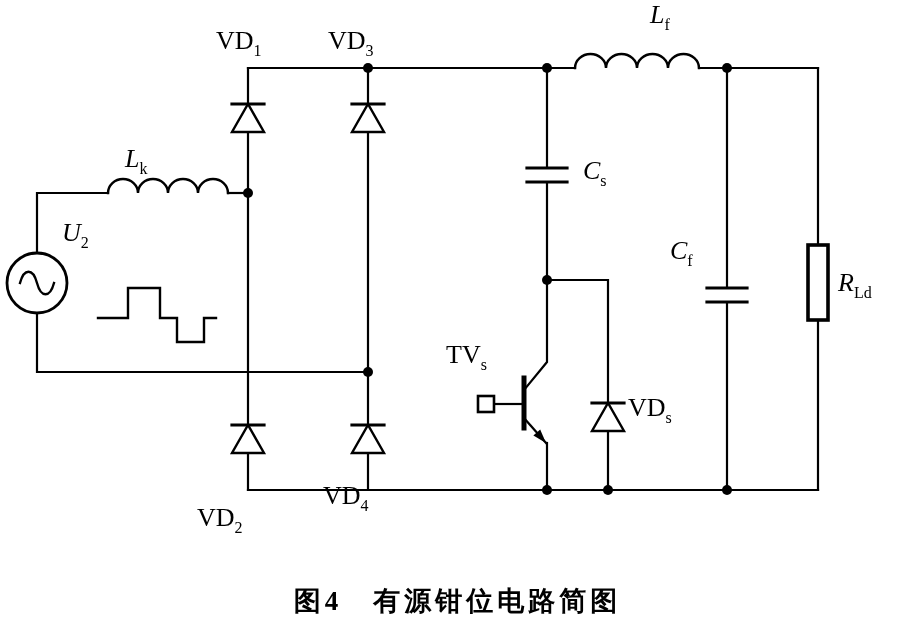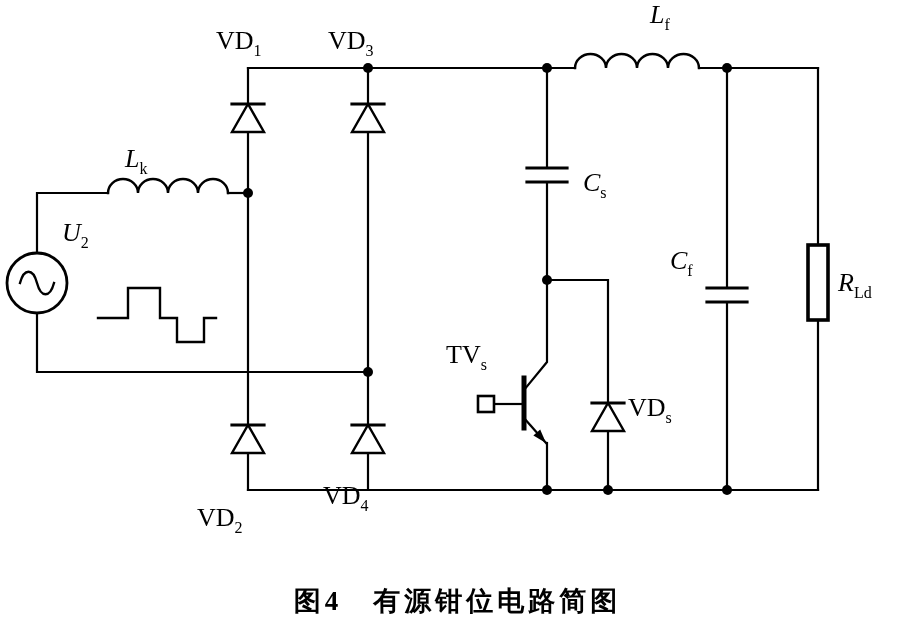--- a/index.html
+++ b/index.html
@@ -153,23 +153,23 @@
   <div class="lbl" style="left:216px;top:28px"><span class="main">VD</span><span class="sub">1</span></div>
 
   <div class="lbl" style="left:328px;top:28px"><span class="main">VD</span><span class="sub">3</span></div>
 
   <div class="lbl it" style="left:650px;top:2px"><span class="main">L</span><span class="sub">f</span></div>
 
   <div class="lbl it" style="left:125px;top:146px"><span class="main">L</span><span class="sub">k</span></div>
 
   <div class="lbl it" style="left:62px;top:220px"><span class="main">U</span><span class="sub">2</span></div>
 
-  <div class="lbl it" style="left:583px;top:170px"><span class="main">C</span><span class="sub">s</span></div>
+  <div class="lbl it" style="left:583px;top:158px"><span class="main">C</span><span class="sub">s</span></div>
 
-  <div class="lbl it" style="left:670px;top:248px"><span class="main">C</span><span class="sub">f</span></div>
+  <div class="lbl it" style="left:670px;top:238px"><span class="main">C</span><span class="sub">f</span></div>
 
   <div class="lbl it" style="left:838px;top:270px"><span class="main">R</span><span class="sub">Ld</span></div>
 
   <div class="lbl" style="left:446px;top:342px"><span class="main">TV</span><span class="sub">s</span></div>
 
   <div class="lbl" style="left:628px;top:395px"><span class="main">VD</span><span class="sub">s</span></div>
 
   <div class="lbl" style="left:197px;top:505px"><span class="main">VD</span><span class="sub">2</span></div>
 
   <div class="lbl" style="left:323px;top:483px"><span class="main">VD</span><span class="sub">4</span></div>

